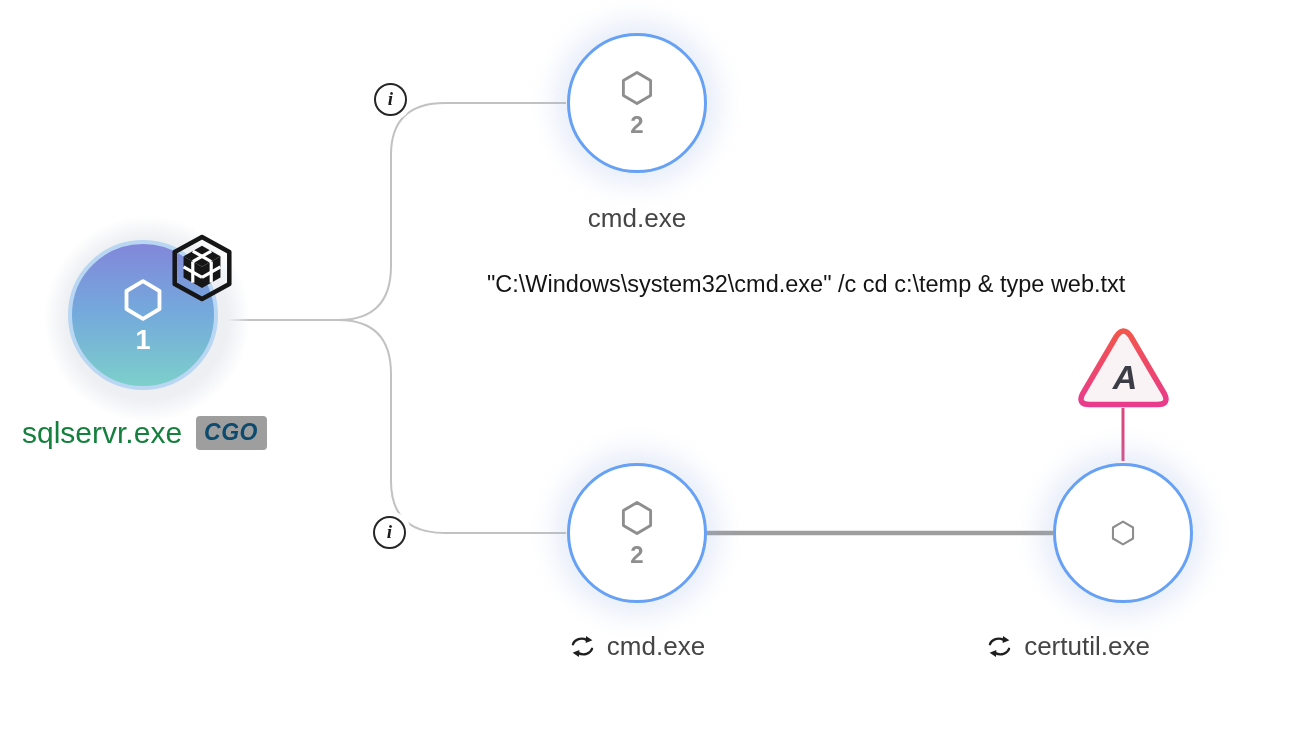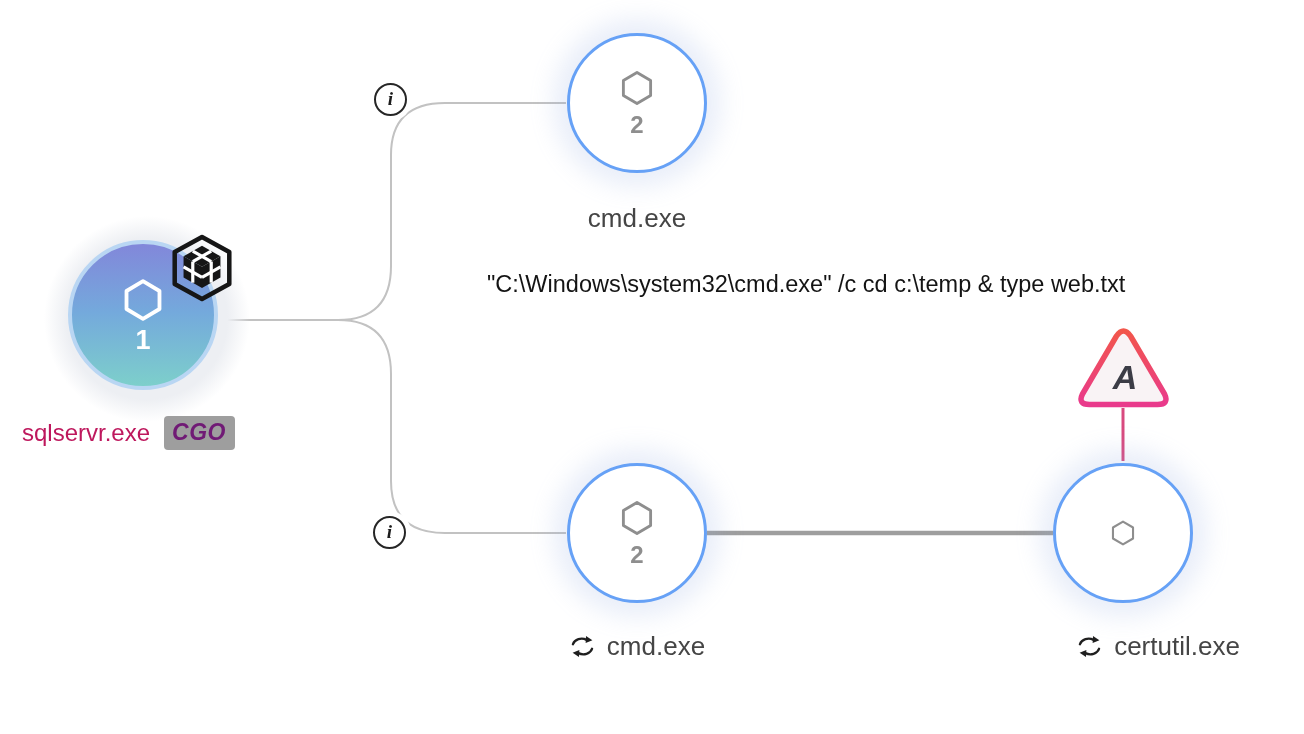--- a/index.html
+++ b/index.html
@@ -32,22 +32,22 @@
     border:2.5px solid #262626;box-sizing:border-box;background:#ffffff;
     box-shadow:0 0 0 5px #ffffff;
     display:flex;align-items:center;justify-content:center;
     font-family:"Liberation Serif", serif;font-style:italic;font-weight:700;
     font-size:19px;color:#1c1c1c;line-height:1;padding-bottom:2px;}
 
   
   .proc-label{position:absolute;color:#454545;font-size:26px;text-align:center;}
   .label-row{position:absolute;display:flex;align-items:center;justify-content:center;gap:11px;
     color:#454545;font-size:26px;}
-  .muted-label{color:#be185d;font-size:24px;}
-  .badge{display:inline-block;background:#9e9e9e;color:#701a75;
+  .muted-label{color:#15803d;font-size:30px;}
+  .badge{display:inline-block;background:#9e9e9e;color:#0c4a6e;
     font-style:italic;font-weight:800;font-size:23px;letter-spacing:0.5px;
     padding:3px 9px 5px 8px;border-radius:4px;line-height:1.15;}
   .cmdline{position:absolute;color:#141414;font-size:23.5px;white-space:nowrap;}
 
   .alert-tri{position:absolute;left:1075px;top:325px;width:97px;height:87px;}
 </style>
 </head>
 <body>
 
 <div class="canvas">
@@ -113,21 +113,21 @@
       <polygon points="8.9,21.3 3.2,17.5 9.2,15.2" fill="#1f1f1f"></polygon>
     </svg>
     <span>cmd.exe</span>
   </div>
 
   <div class="node-blue" style="left:1053px;top:463px;">
     <svg width="28" height="28" viewBox="0 0 24 24">
       <polygon points="12,2.2 20.6,7.3 20.6,16.7 12,21.8 3.4,16.7 3.4,7.3" fill="none" stroke="#8e8e8e" stroke-width="1.8" stroke-linejoin="round"></polygon>
     </svg>
   </div>
-  <div class="label-row" style="left:1048px;top:631px;width:220px;">
+  <div class="label-row" style="left:958px;top:631px;width:220px;">
     <svg width="27" height="27" viewBox="0 0 24 24">
       <path d="M3.5 10 C5 5.5 11 3.8 15.6 6.1" stroke="#1f1f1f" stroke-width="2.1" fill="none" stroke-linecap="round"></path>
       <polygon points="15.1,2.7 20.8,6.5 14.8,8.8" fill="#1f1f1f"></polygon>
       <path d="M20.5 14 C19 18.5 13 20.2 8.4 17.9" stroke="#1f1f1f" stroke-width="2.1" fill="none" stroke-linecap="round"></path>
       <polygon points="8.9,21.3 3.2,17.5 9.2,15.2" fill="#1f1f1f"></polygon>
     </svg>
     <span>certutil.exe</span>
   </div>
 
 

